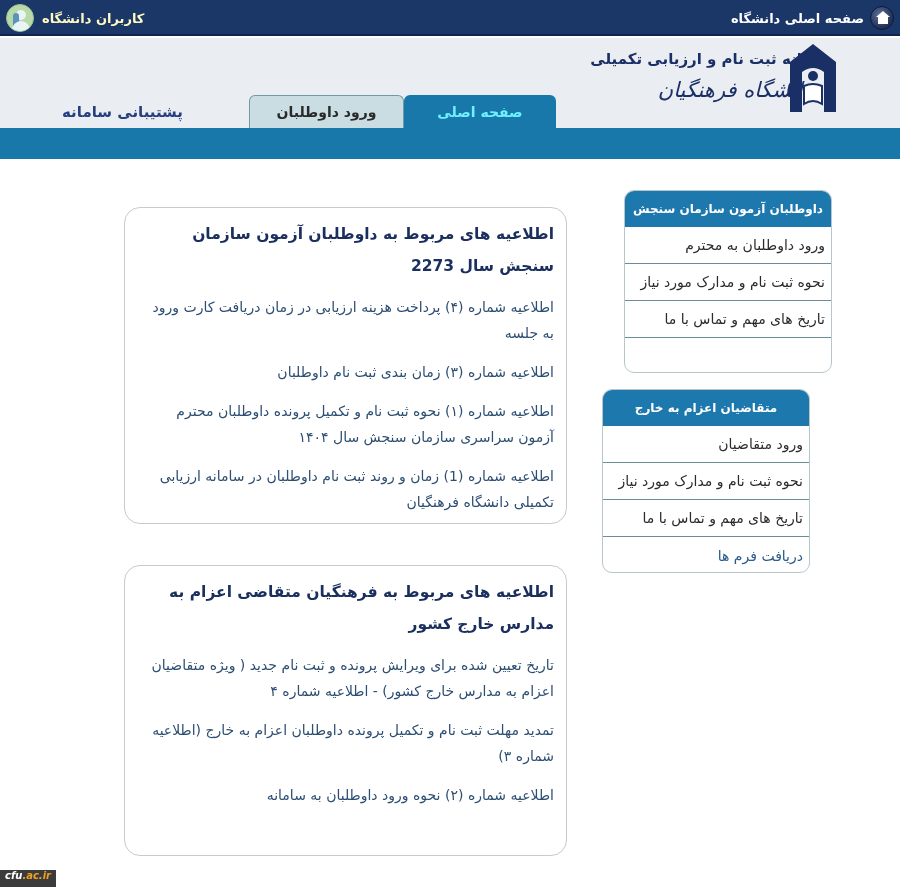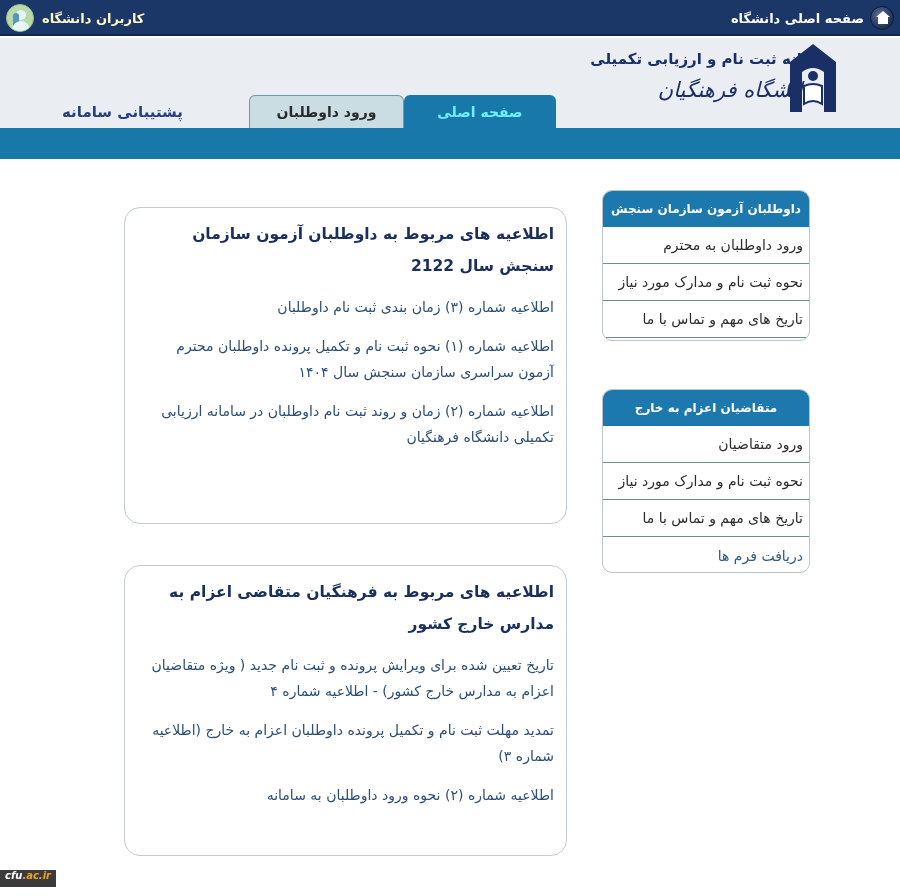--- a/index.html
+++ b/index.html
@@ -97,21 +97,21 @@
     display: flex; align-items: center; justify-content: center; direction: rtl;
   }
   .side-item {
     height: 37px; border-bottom: 1px solid #6b8e96;
     display: flex; align-items: center; justify-content: flex-start; direction: rtl;
     padding-right: 6px; font-size: 14px; color: #2b2b2b; cursor: pointer;
   }
   .side-item.link { color: #2a5a8a; }
   .side-item.empty { border-bottom: none; height: 24px; }
   .side-item.last { border-bottom: none; }
-  .box1 { top: 190px; height: 151px; }
+  .box1 { top: 190px; height: 183px; margin-left: 22px; }
   .box2 { top: 389px; height: 184px; }
 
   
   .panel {
     position: absolute; left: 124px; width: 443px;
     border: 1px solid #c4cbd1; border-radius: 16px; background: #ffffff;
     direction: rtl; padding: 10px 12px 10px 12px;
   }
   .panel1 { top: 207px; height: 317px; }
   .panel2 { top: 565px; height: 291px; }
@@ -181,24 +181,25 @@
 
 <div class="side-box box2">
   <div class="side-head">متقاضیان اعزام به خارج</div>
   <div class="side-item">ورود متقاضیان</div>
   <div class="side-item">نحوه ثبت نام و مدارک مورد نیاز</div>
   <div class="side-item">تاریخ های مهم و تماس با ما</div>
   <div class="side-item link last">دریافت فرم ها</div>
 </div>
 
 <div class="panel panel1">
-  <div class="panel-title">اطلاعیه های مربوط به داوطلبان آزمون سازمان سنجش سال 2122</div>
+  <div class="panel-title">اطلاعیه های مربوط به داوطلبان آزمون سازمان سنجش سال 2273</div>
+  <div class="news-item">اطلاعیه شماره (۴) پرداخت هزینه ارزیابی در زمان دریافت کارت ورود به جلسه</div>
   <div class="news-item">اطلاعیه شماره (۳) زمان بندی ثبت نام داوطلبان</div>
   <div class="news-item">اطلاعیه شماره (۱) نحوه ثبت نام و تکمیل پرونده داوطلبان محترم آزمون سراسری سازمان سنجش سال ۱۴۰۴</div>
-  <div class="news-item">اطلاعیه شماره (۲) زمان و روند ثبت نام داوطلبان در سامانه ارزیابی تکمیلی دانشگاه فرهنگیان</div>
+  <div class="news-item">اطلاعیه شماره (1) زمان و روند ثبت نام داوطلبان در سامانه ارزیابی تکمیلی دانشگاه فرهنگیان</div>
 </div>
 
 <div class="panel panel2">
   <div class="panel-title">اطلاعیه های مربوط به فرهنگیان متقاضی اعزام به مدارس خارج کشور</div>
   <div class="news-item">تاریخ تعیین شده برای ویرایش پرونده و ثبت نام جدید ( ویژه متقاضیان اعزام به مدارس خارج کشور) - اطلاعیه شماره ۴</div>
   <div class="news-item">تمدید مهلت ثبت نام و تکمیل پرونده داوطلبان اعزام به خارج (اطلاعیه شماره ۳)</div>
   <div class="news-item">اطلاعیه شماره (۲) نحوه ورود داوطلبان به سامانه</div>
 </div>
 
 <div class="footer-badge">

